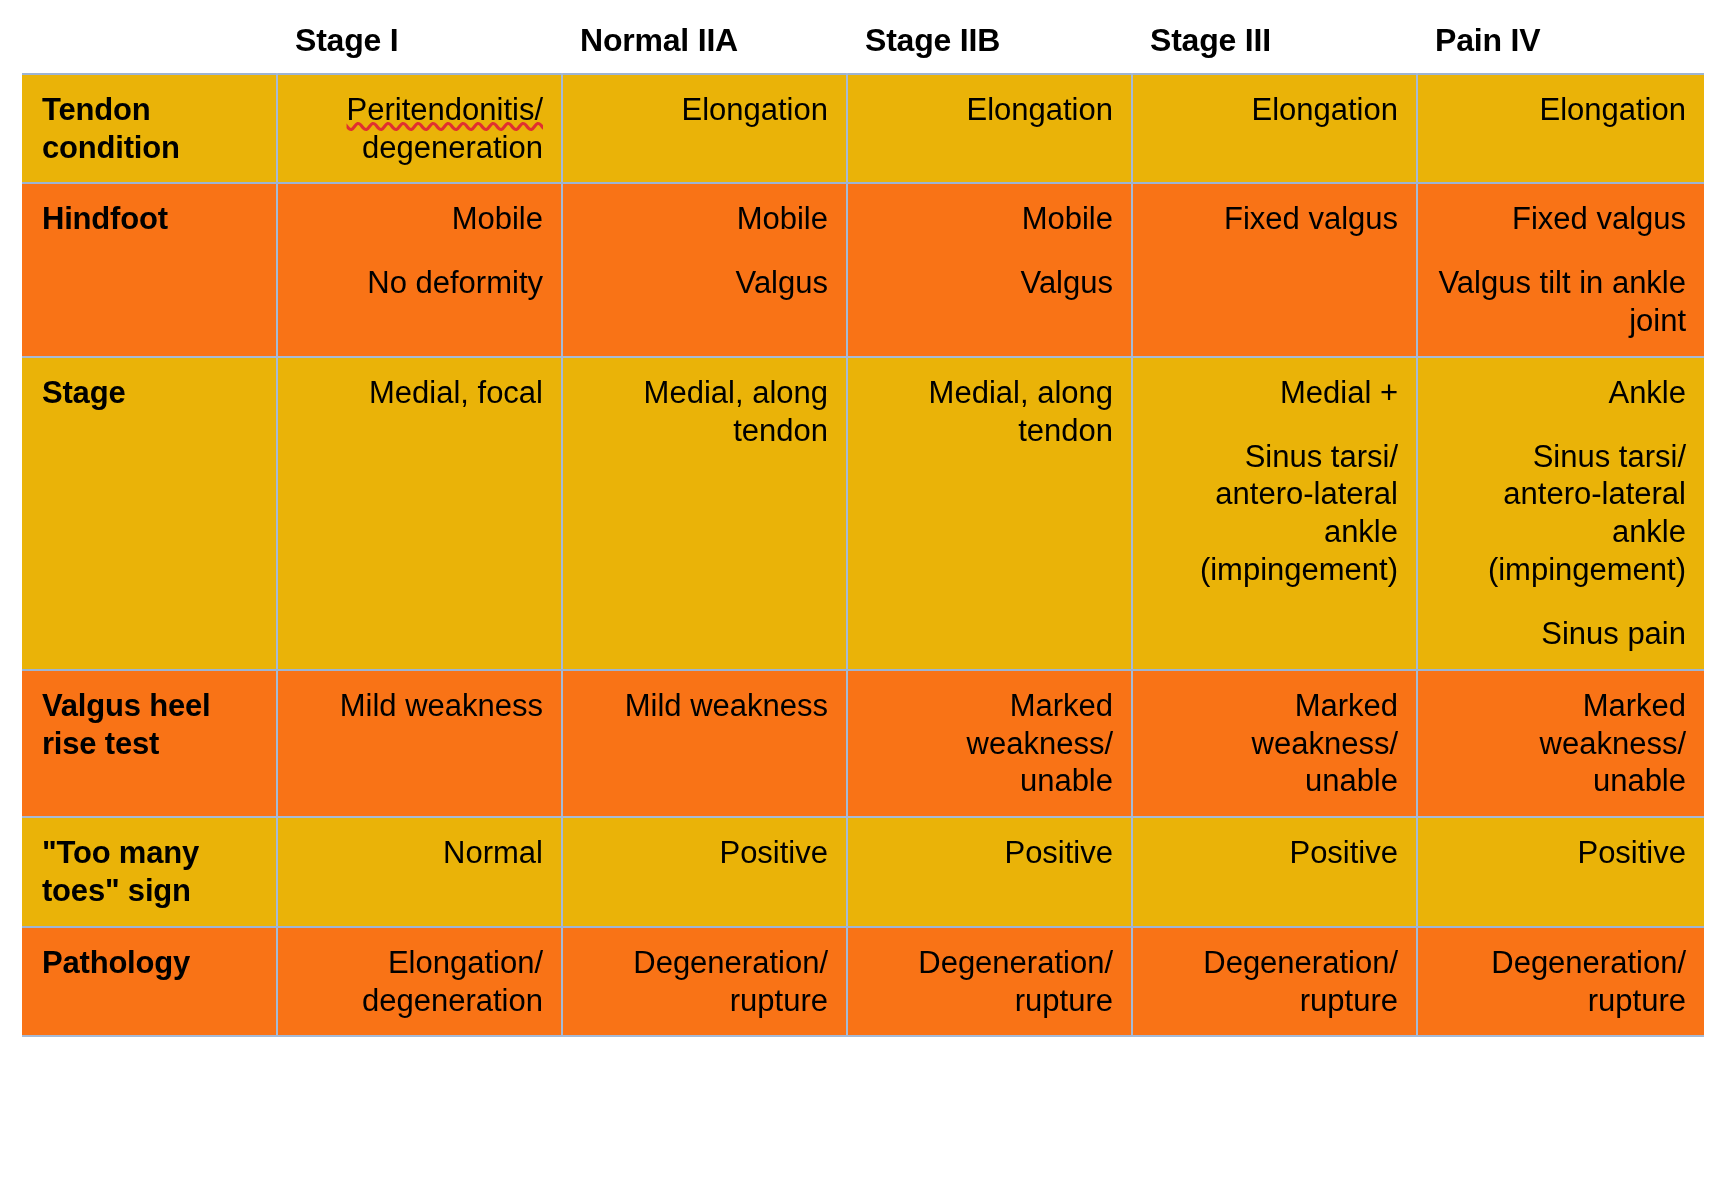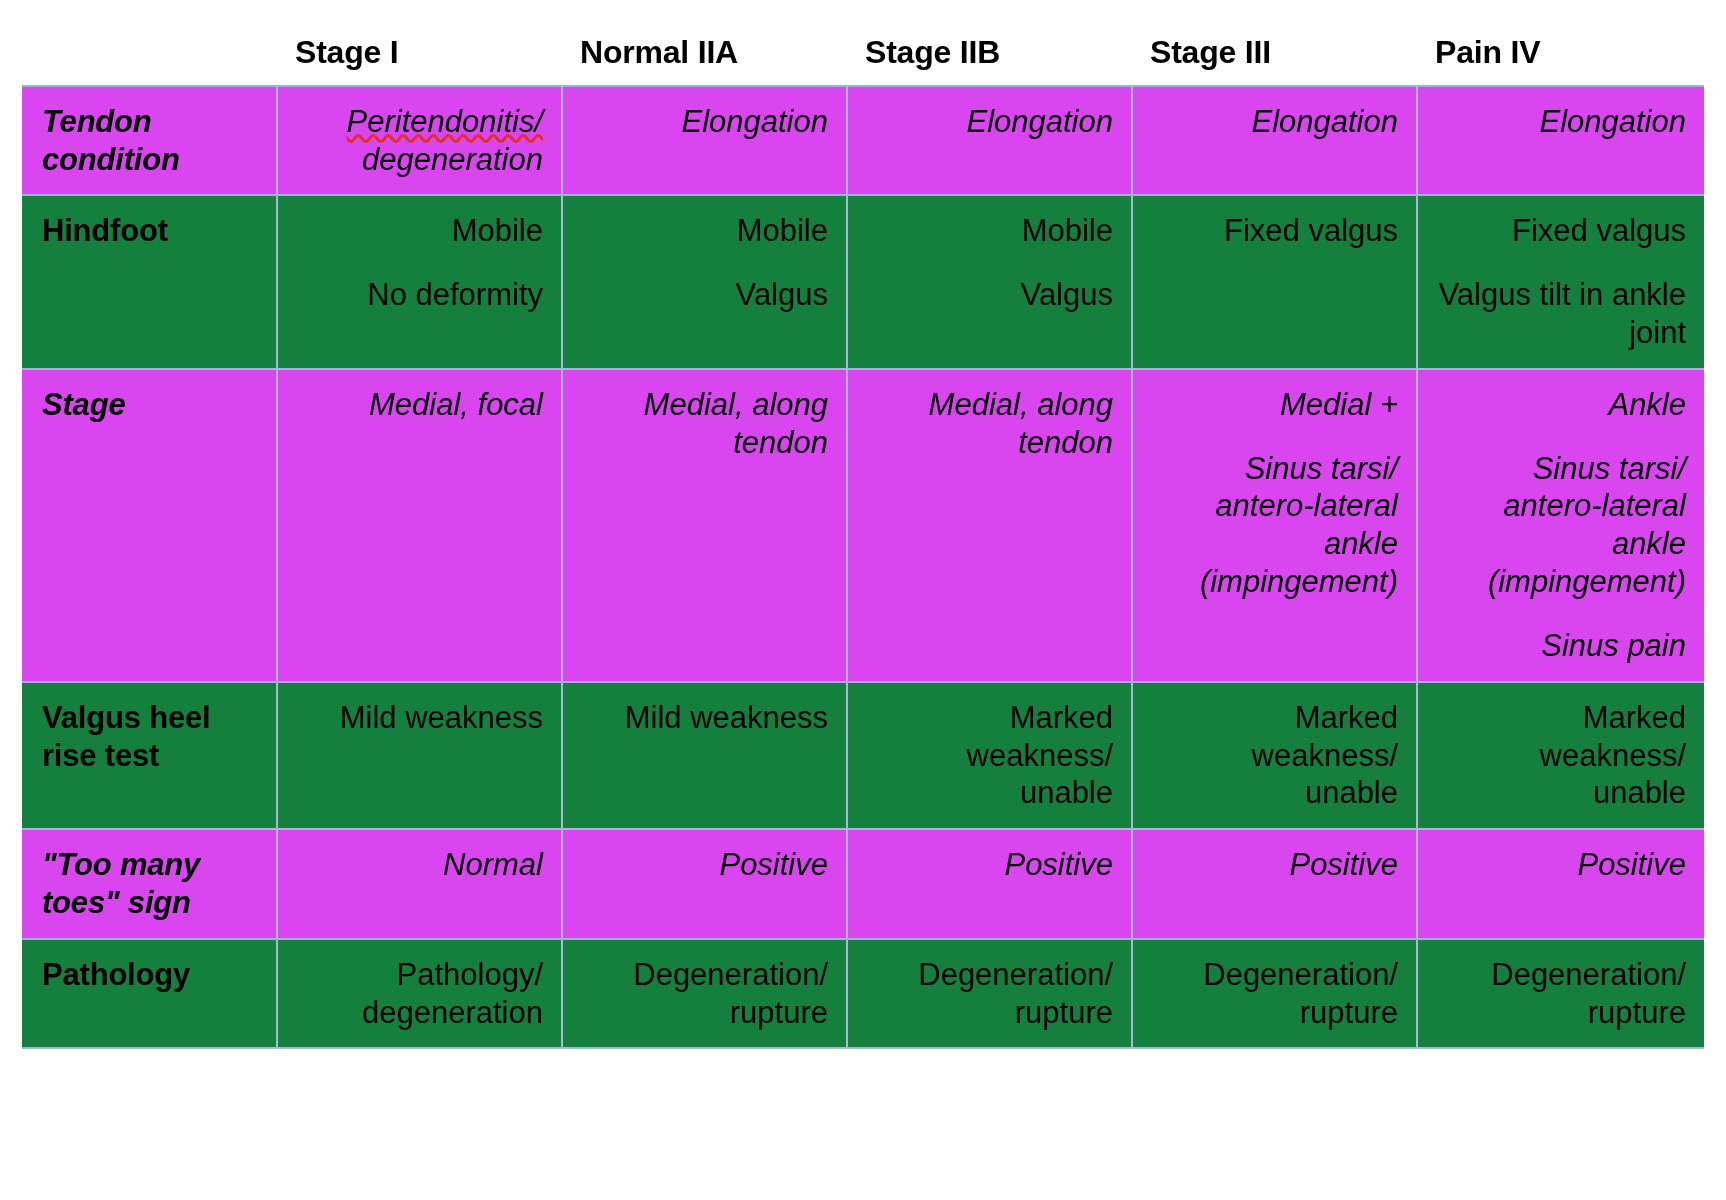--- a/index.html
+++ b/index.html
@@ -21,21 +21,21 @@
     width: 1726px;
     height: 1200px;
     box-sizing: border-box;
     padding: 0 22px;
   }
 
   table.staging-table {
     width: 1682px;
     border-collapse: collapse;
     table-layout: fixed;
-    margin-top: 16px;
+    margin-top: 4px;
   }
 
   col.c-label  { width: 255px; }
   col.c-stage  { width: 285px; }
   col.c-stage4 { width: 287px; }
 
   
   thead th {
     background: #ffffff;
     border: none;
@@ -53,24 +53,24 @@
   
   tbody td {
     border-left: 2px solid #a6bad6;
     border-right: 2px solid #a6bad6;
     border-top: 2px solid #a6bad6;
     border-bottom: 2px solid #a6bad6;
     padding: 16px 18px 16px 20px;
     vertical-align: top;
     font-size: 31px;
     line-height: 1.22;
-    background: #15803d;
-  }
-
-  tbody tr.band td { background: #d946ef; font-style: italic; }
+    background: #f97316;
+  }
+
+  tbody tr.band td { background: #eab308; }
 
   
   tbody td:first-child { border-left: none; }
   tbody td:last-child  { border-right: none; }
 
   
   tbody tr.band td { border-top-color: #9db4d4; border-bottom-color: #9db4d4; }
 
   td.cell-label {
     font-weight: bold;
@@ -204,21 +204,21 @@
           <td>
             <div class="para">Positive</div>
           </td>
           <td>
             <div class="para">Positive</div>
           </td>
         </tr>
         <tr>
           <td class="cell-label">Pathology</td>
           <td>
-            <div class="para">Pathology/ degeneration</div>
+            <div class="para">Elongation/ degeneration</div>
           </td>
           <td>
             <div class="para">Degeneration/ rupture</div>
           </td>
           <td>
             <div class="para">Degeneration/ rupture</div>
           </td>
           <td>
             <div class="para">Degeneration/ rupture</div>
           </td>

